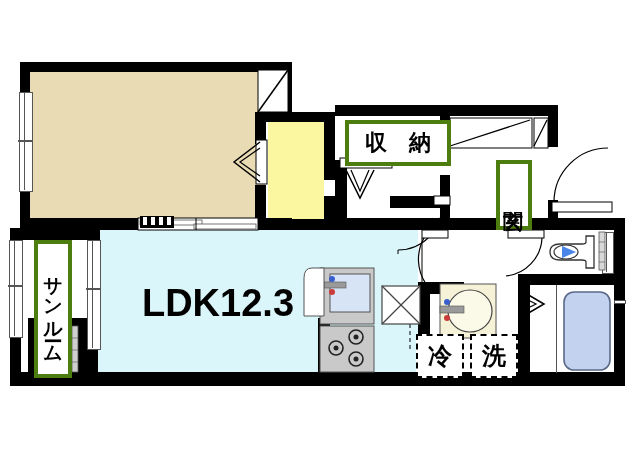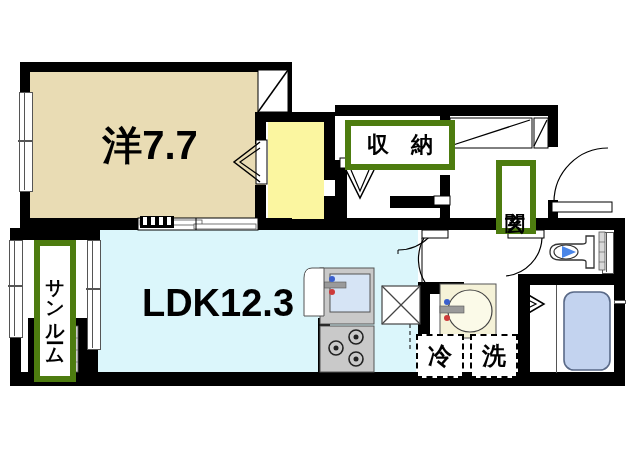--- a/index.html
+++ b/index.html
@@ -15,21 +15,21 @@
   .room-beige{background:#e9dcb4;}
   .room-blue{background:#dbf6fb;}
   .room-yellow{background:#fbf6a0;}
   .room-white{background:#ffffff;}
 
   .label{position:absolute;color:#000000;font-weight:bold;
          display:flex;align-items:center;justify-content:center;
          line-height:1;white-space:nowrap;}
   .label-v{writing-mode:vertical-rl;white-space:nowrap;letter-spacing:1px;}
 
-  .lbl-box{position:absolute;background:#ffffff;border:6px solid #4d7c0f;
+  .lbl-box{position:absolute;background:#ffffff;border:4px solid #4d7c0f;
            display:flex;align-items:center;justify-content:center;
            font-weight:bold;color:#000;}
 
   .dashbox{position:absolute;border:2px dashed #000;background:#ffffff;
            display:flex;align-items:center;justify-content:center;
            font-weight:bold;color:#000;}
 
   .window{position:absolute;background:#ffffff;border:1px solid #555;}
   .winline{position:absolute;background:#555555;}
 
@@ -266,23 +266,20 @@
   <div class="el" style="left:556px;top:285px;width:1px;height:88px;background:#555;"></div>
 
   <div class="dashbox" style="left:416px;top:334px;width:44px;height:40px;font-size:24px;">
     <span>冷</span>
   </div>
 
   <div class="dashbox" style="left:470px;top:334px;width:44px;height:40px;font-size:24px;">
     <span>洗</span>
   </div>
 
-  <div class="label" style="left:60px;top:120px;width:180px;height:50px;font-size:40px;">
-    <span>洋7.7</span>
-  </div>
 
   <div class="label" style="left:118px;top:278px;width:200px;height:50px;font-size:38px;text-align:center;">
     <span>LDK12.3</span>
   </div>
 
 
   <div class="lbl-box" style="left:345px;top:120px;width:98px;height:38px;font-size:22px;">
     <span>収　納</span>
   </div>
 

